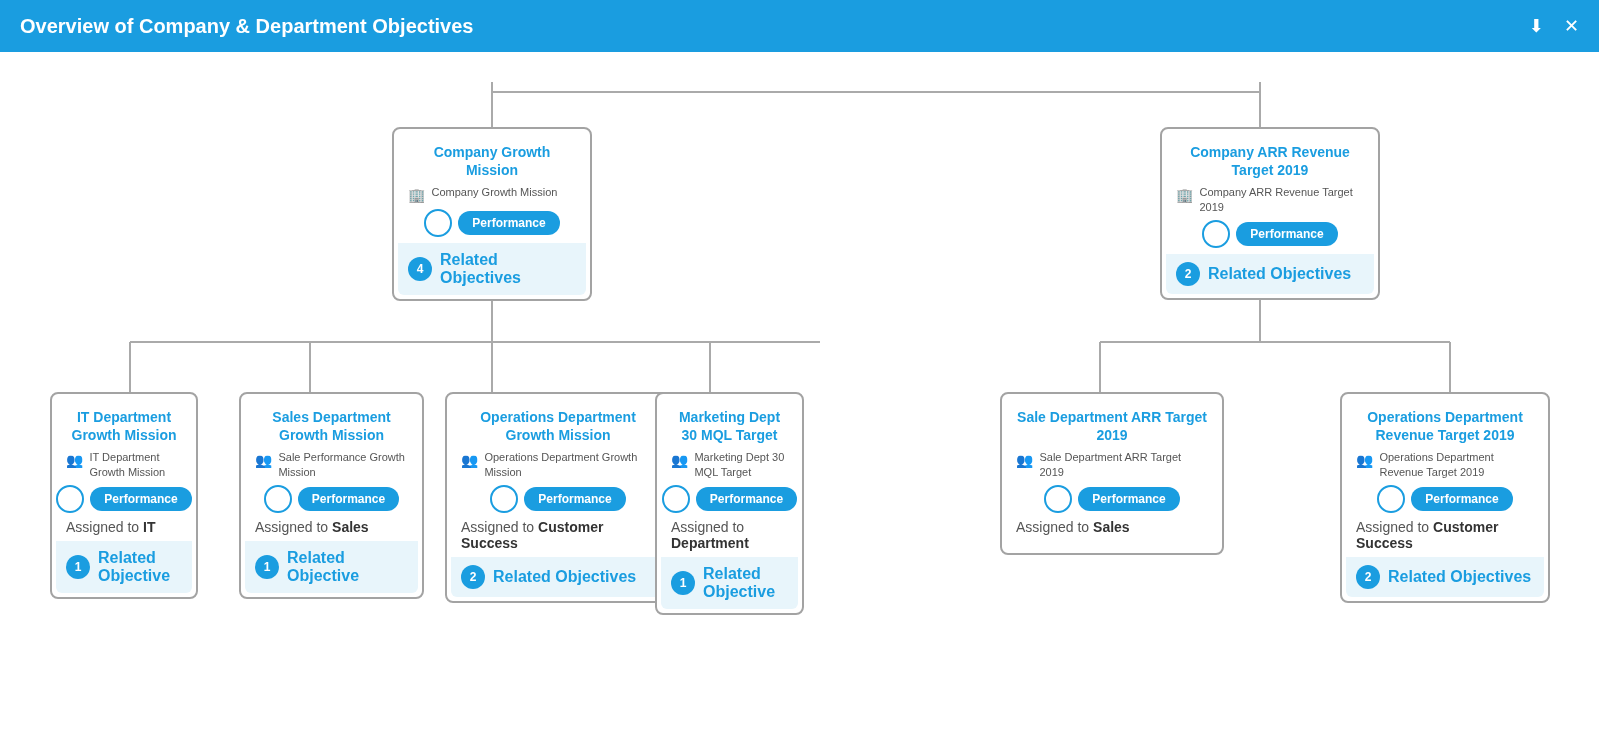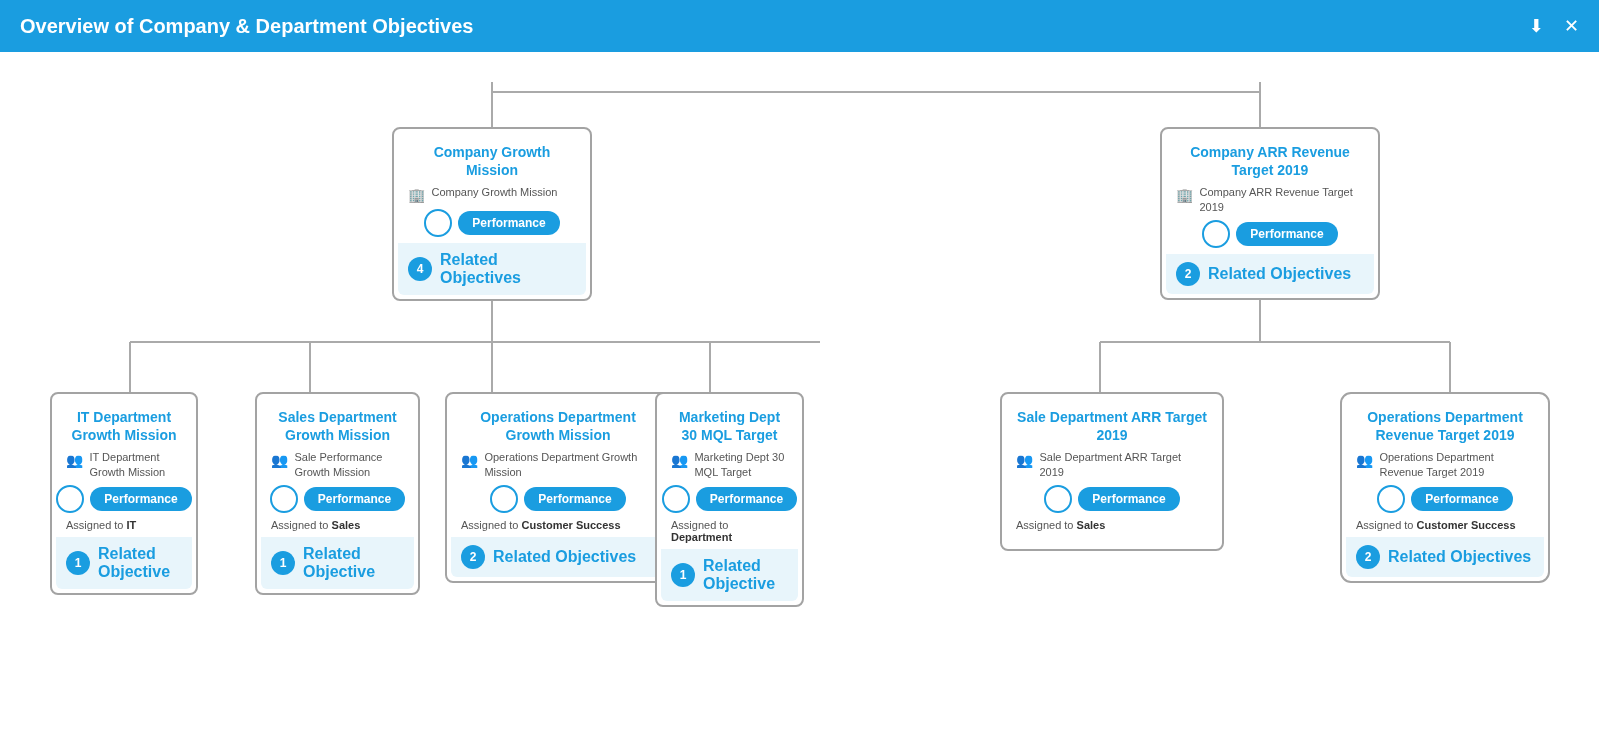--- a/index.html
+++ b/index.html
@@ -103,21 +103,21 @@
     .half-circle {
       width: 28px;
       height: 28px;
       border-radius: 50%;
       border: 2px solid #1a9de0;
       background: #fff;
       flex-shrink: 0;
     }
 
     .assigned-row {
-      font-size: 11px;
+      font-size: 14px;
       color: #555;
       margin-bottom: 4px;
     }
     .assigned-row strong {
       font-weight: 600;
       color: #333;
     }
 
     .related-footer {
       background: #e8f5fb;
@@ -252,21 +252,21 @@
       <div class="assigned-row">
         <span>Assigned to </span>
         <strong>IT</strong>
       </div>
       <div class="related-footer">
         <div class="related-count">1</div>
         <span class="related-label">Related Objective</span>
       </div>
     </div>
 
-    <div class="node-pos node-card" style="left:225px; top:320px; width:165px;">
+    <div class="node-pos node-card" style="left:209px; top:320px; width:185px;">
       <div class="node-title">Sales Department Growth Mission</div>
       <div class="node-subtitle-row">
         <span class="node-icon">👥</span>
         <span class="node-subtitle">Sale Performance Growth Mission</span>
       </div>
       <div class="performance-wrapper">
         <div class="half-circle"></div>
         <button class="performance-btn">Performance</button>
       </div>
       <div class="assigned-row">
@@ -328,21 +328,21 @@
       <div class="performance-wrapper">
         <div class="half-circle"></div>
         <button class="performance-btn">Performance</button>
       </div>
       <div class="assigned-row">
         <span>Assigned to </span>
         <strong>Sales</strong>
       </div>
     </div>
 
-    <div class="node-pos node-card" style="left:1310px; top:320px; width:210px;border-radius:11px;">
+    <div class="node-pos node-card" style="left:1310px; top:320px; width:210px;">
       <div class="node-title">Operations Department Revenue Target 2019</div>
       <div class="node-subtitle-row">
         <span class="node-icon">👥</span>
         <span class="node-subtitle">Operations Department Revenue Target 2019</span>
       </div>
       <div class="performance-wrapper">
         <div class="half-circle"></div>
         <button class="performance-btn">Performance</button>
       </div>
       <div class="assigned-row">

